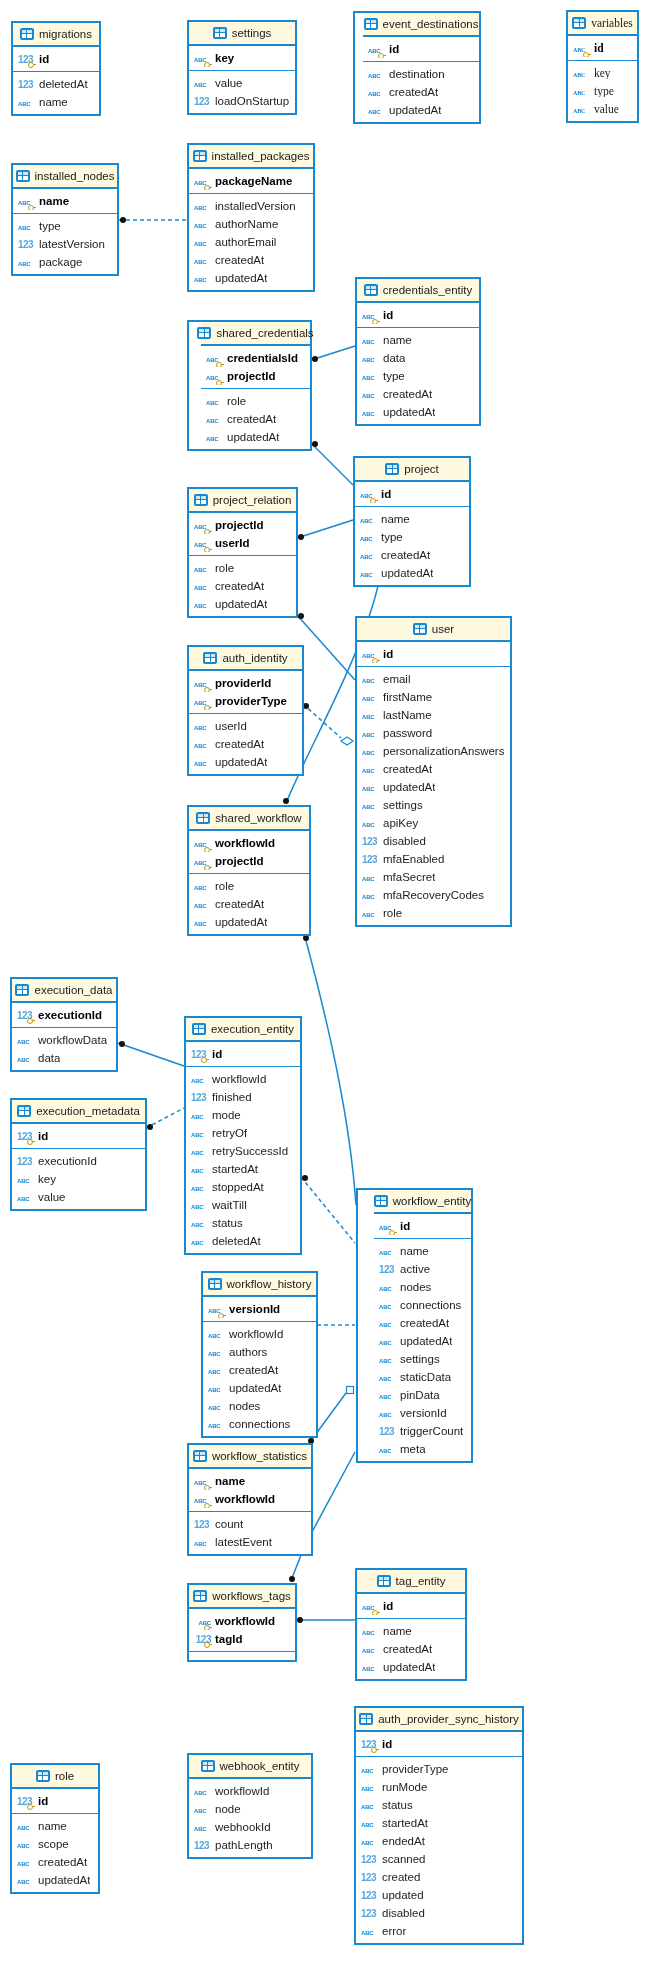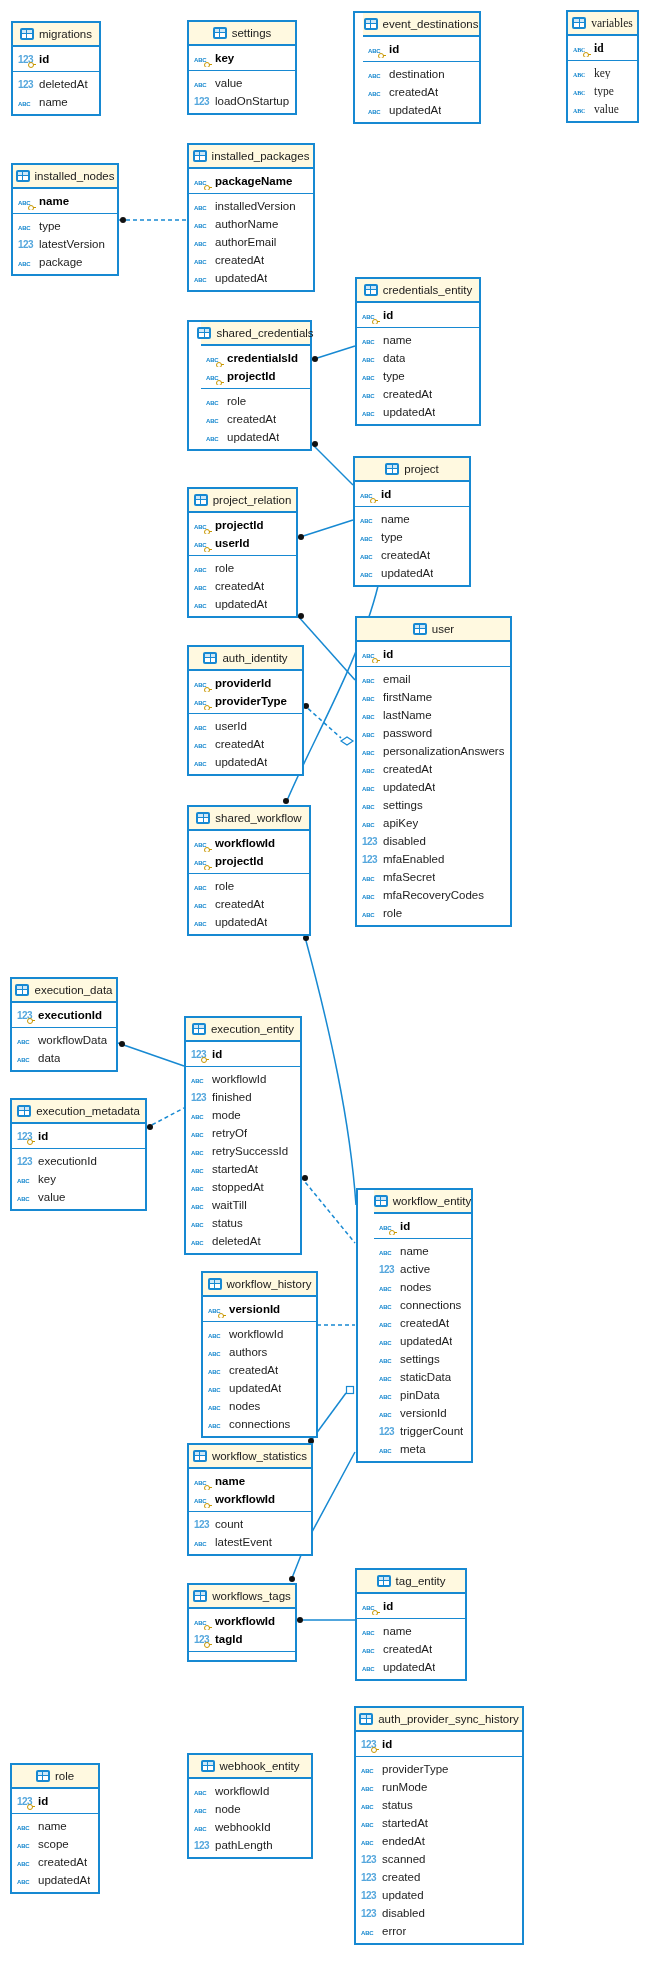--- a/index.html
+++ b/index.html
@@ -826,21 +826,21 @@
           <div class="row">
             <span class="ticon"><span class="glyph num">123</span></span>
             <span class="colname">count</span>
           </div>
           <div class="row">
             <span class="ticon"><span class="glyph str">ABC</span></span>
             <span class="colname">latestEvent</span>
           </div>
         </div>
       </div>
-      <div class="erd-table" style="left: 187px; top: 1583px; width: 110px;">
+      <div class="erd-table" style="left: 187px; top: 1583px; width: 110px; text-align: right;">
         <div class="hdr">
           <span class="tbicon">
             <i></i>
             <i></i>
             <i></i>
             <i></i>
           </span>
           <span class="title">workflows_tags</span>
         </div>
         <div class="sec pk">

